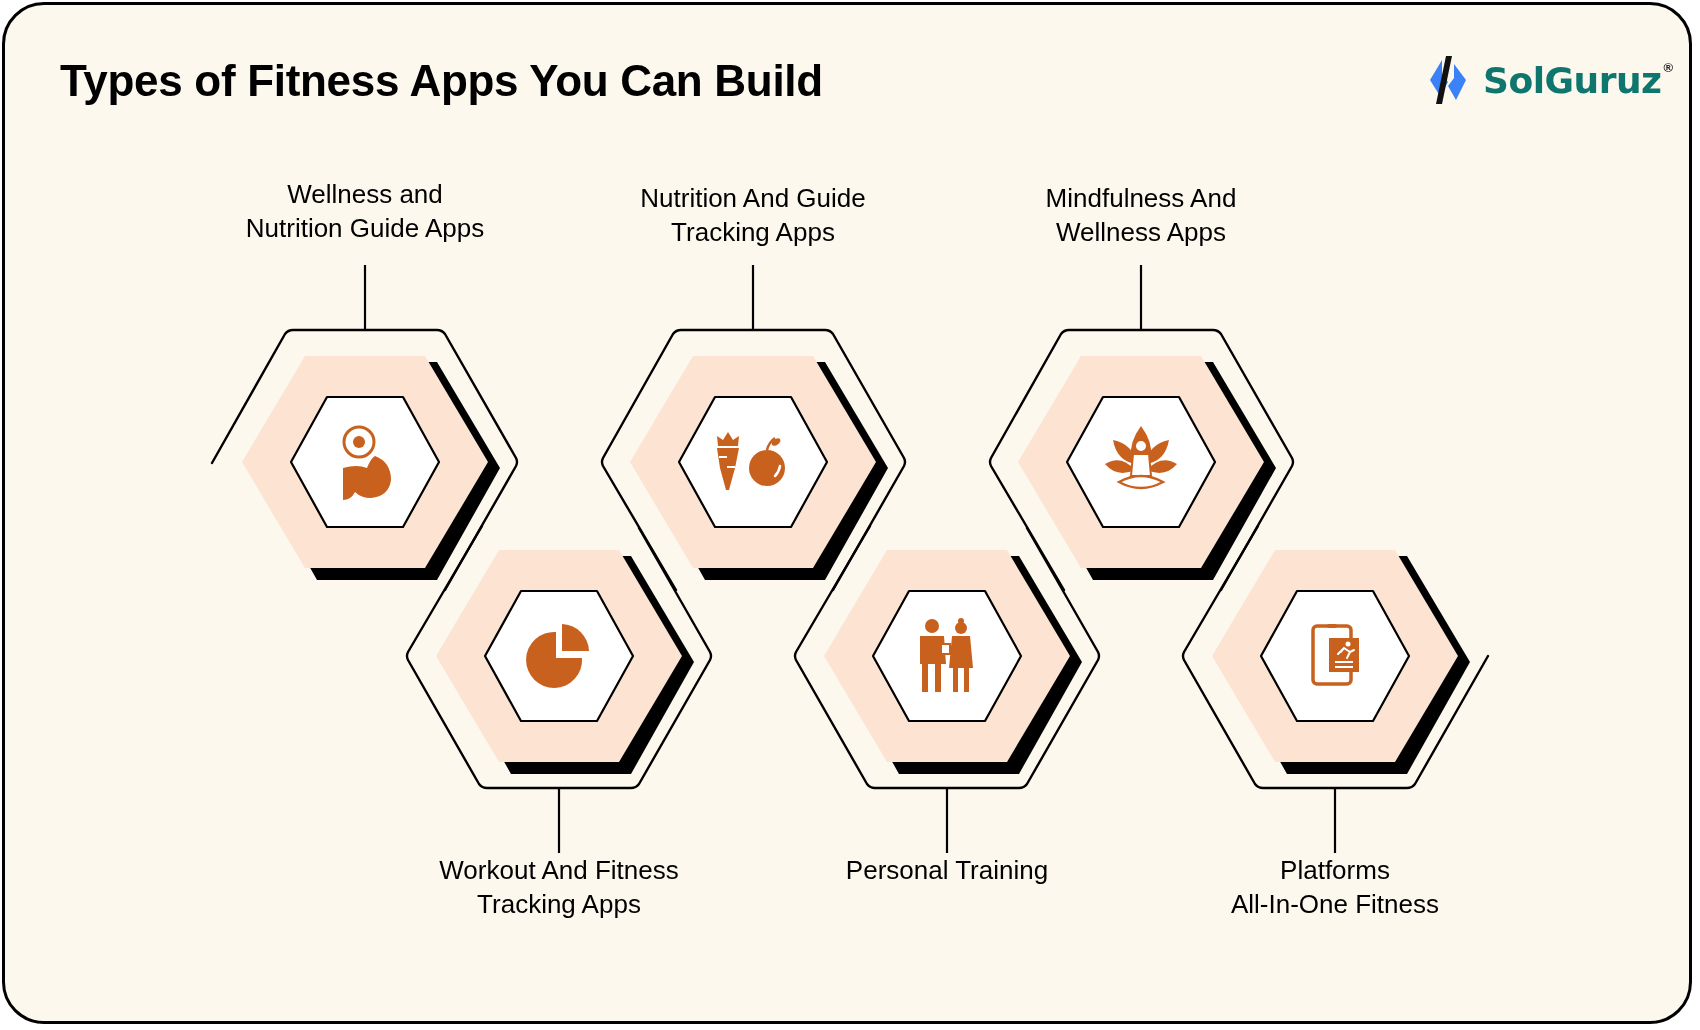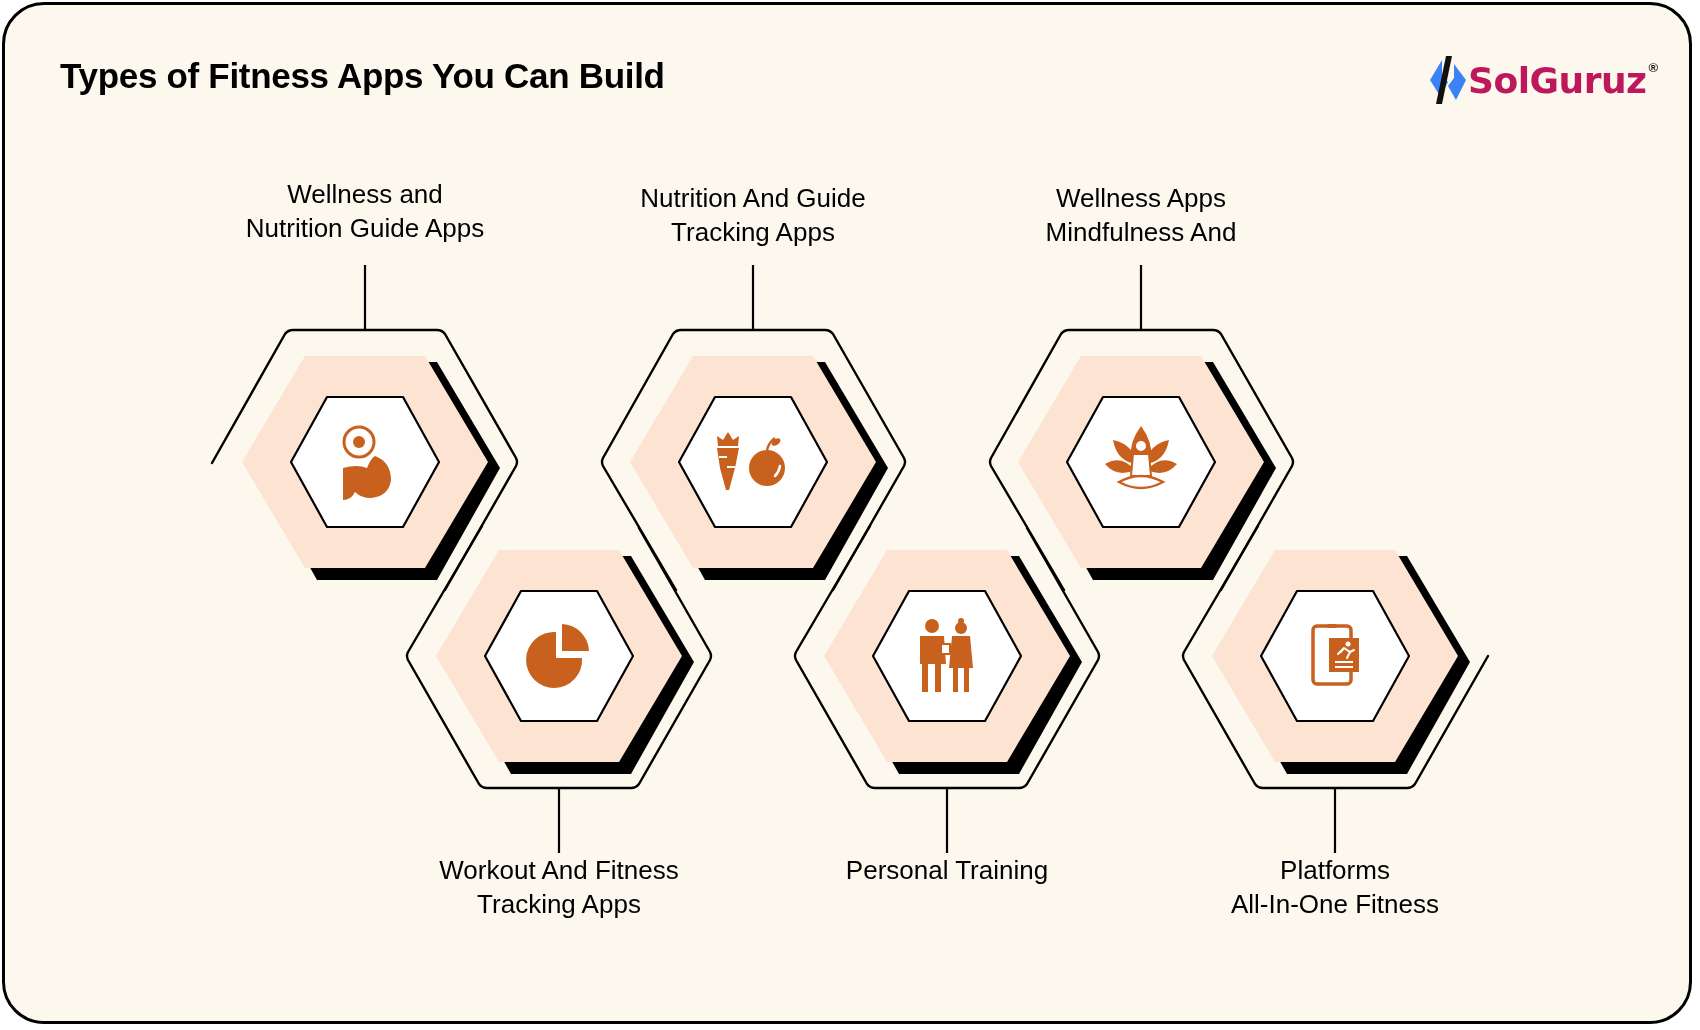--- a/index.html
+++ b/index.html
@@ -3,26 +3,26 @@
 <meta charset="utf-8">
 <style>
   html, body { margin: 0; padding: 0; background: #ffffff; }
   body { width: 1700px; height: 1030px; overflow: hidden; position: relative; font-family: "Liberation Sans", "DejaVu Sans", sans-serif; }
   .card {
     position: absolute; left: 2px; top: 2px; width: 1690px; height: 1022px;
     background: #fcf8ee; border: 3px solid #000; border-radius: 42px; box-sizing: border-box;
   }
   .title {
     position: absolute; left: 60px; top: 56px; margin: 0;
-    font-size: 35px; font-weight: 700; color: #000; letter-spacing: -0.3px;
+    font-size: 44px; font-weight: 700; color: #000; letter-spacing: -0.3px;
     font-family: "Liberation Sans", "DejaVu Sans", sans-serif;
   }
   .logo { position: absolute; left: 1428px; top: 52px; height: 56px; display: flex; align-items: center; }
   .logo-mark { width: 40px; height: 56px; }
-  .logo-text { font-size: 36px; font-weight: 700; color: #be185d; margin-left: 0; letter-spacing: -0.5px; font-family: "DejaVu Sans", sans-serif; }
+  .logo-text { font-size: 36px; font-weight: 700; color: #0f766e; margin-left: 15px; letter-spacing: -0.5px; font-family: "DejaVu Sans", sans-serif; }
   .logo-reg { font-size: 13px; font-weight: 700; color: #1b1b1b; align-self: flex-start; margin-top: 8px; margin-left: 2px; }
   .diagram { position: absolute; left: 0; top: 0; width: 1700px; height: 1030px; }
   .label {
     position: absolute; width: 320px; text-align: center; color: #000;
     font-size: 26px; line-height: 34px; font-weight: 400;
     font-family: "Liberation Sans", "DejaVu Sans", sans-serif;
   }
   .label span { display: block; white-space: nowrap; }
 </style>
 </head>
@@ -161,22 +161,22 @@
 
 <div class="label" style="left:205px; top:177px;">
   <span>Wellness and</span>
   <span>Nutrition Guide Apps</span>
 </div>
 <div class="label" style="left:593px; top:181px;">
   <span>Nutrition And Guide</span>
   <span>Tracking Apps</span>
 </div>
 <div class="label" style="left:981px; top:181px;">
+  <span>Mindfulness And</span>
   <span>Wellness Apps</span>
-  <span>Mindfulness And</span>
 </div>
 <div class="label" style="left:399px; top:853px;">
   <span>Workout And Fitness</span>
   <span>Tracking Apps</span>
 </div>
 <div class="label" style="left:787px; top:853px;">
   <span>Personal Training</span>
 </div>
 <div class="label" style="left:1175px; top:853px;">
   <span>Platforms</span>

